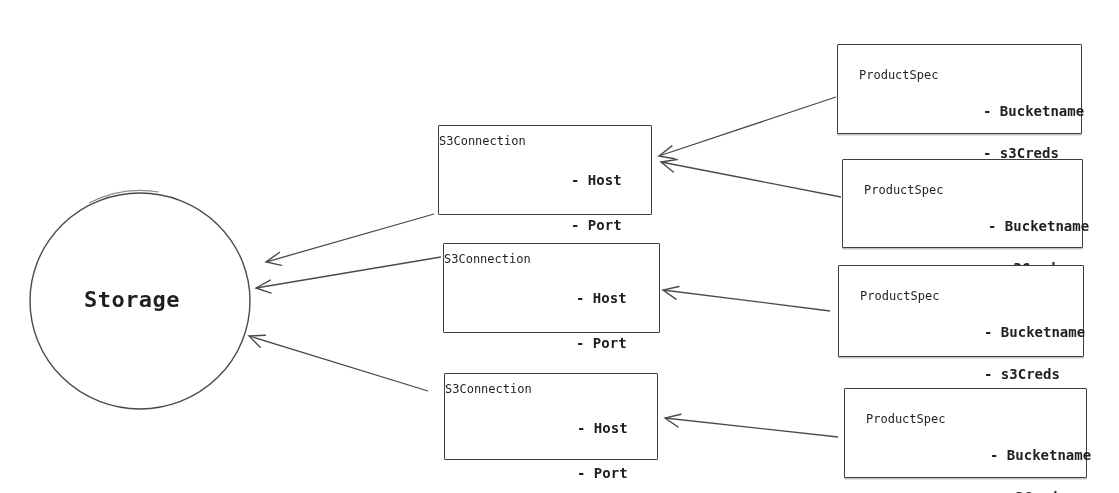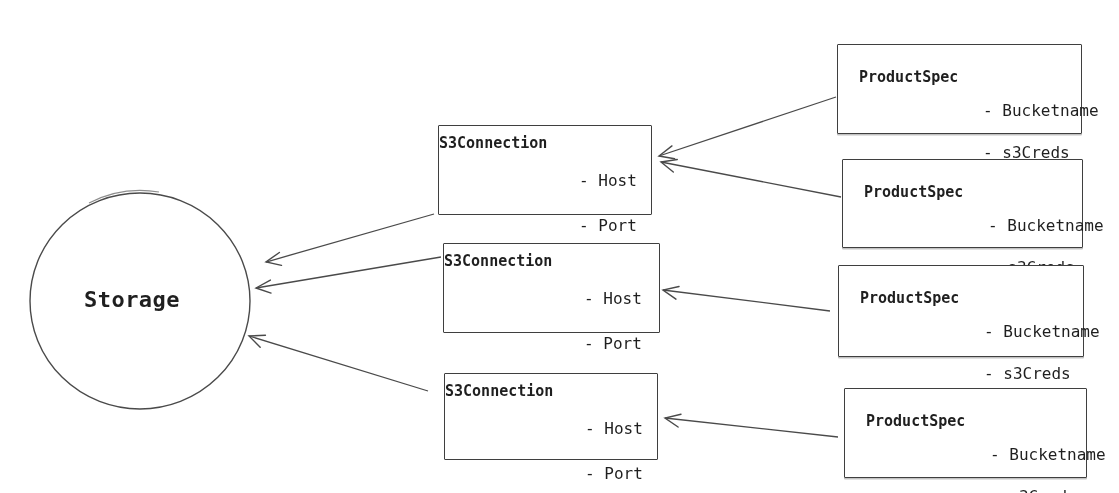--- a/index.html
+++ b/index.html
@@ -28,32 +28,32 @@
     border: 1.5px solid #3f3f3f;
     border-radius: 1px;
     background: #ffffff;
     box-sizing: border-box;
   }
   .node.ps {
     box-shadow: 0 1.5px 0 rgba(120,120,120,0.45);
   }
   .node-title {
     position: absolute;
-    font-size: 15px;
-    font-weight: 700;
+    font-size: 12px;
+    font-weight: 400;
     white-space: nowrap;
   }
   .node-attrs {
     position: absolute;
-    font-size: 16px;
-    font-weight: 400;
+    font-size: 14px;
+    font-weight: 700;
     white-space: pre;
   }
   .s3c .node-title { left: 0; top: 8px; }
-  .s3c .node-attrs { left: 140px; top: 17px; line-height: 15px; }
+  .s3c .node-attrs { left: 132px; top: 17px; line-height: 15px; }
   .ps .node-title  { left: 21px; top: 23px; }
   .ps .node-attrs  { left: 145px; top: 31px; line-height: 14px; }
   .storage-label {
     position: absolute;
     left: 30px;
     top: 287px;
     width: 204px;
     text-align: center;
     font-size: 22px;
     font-weight: 600;

